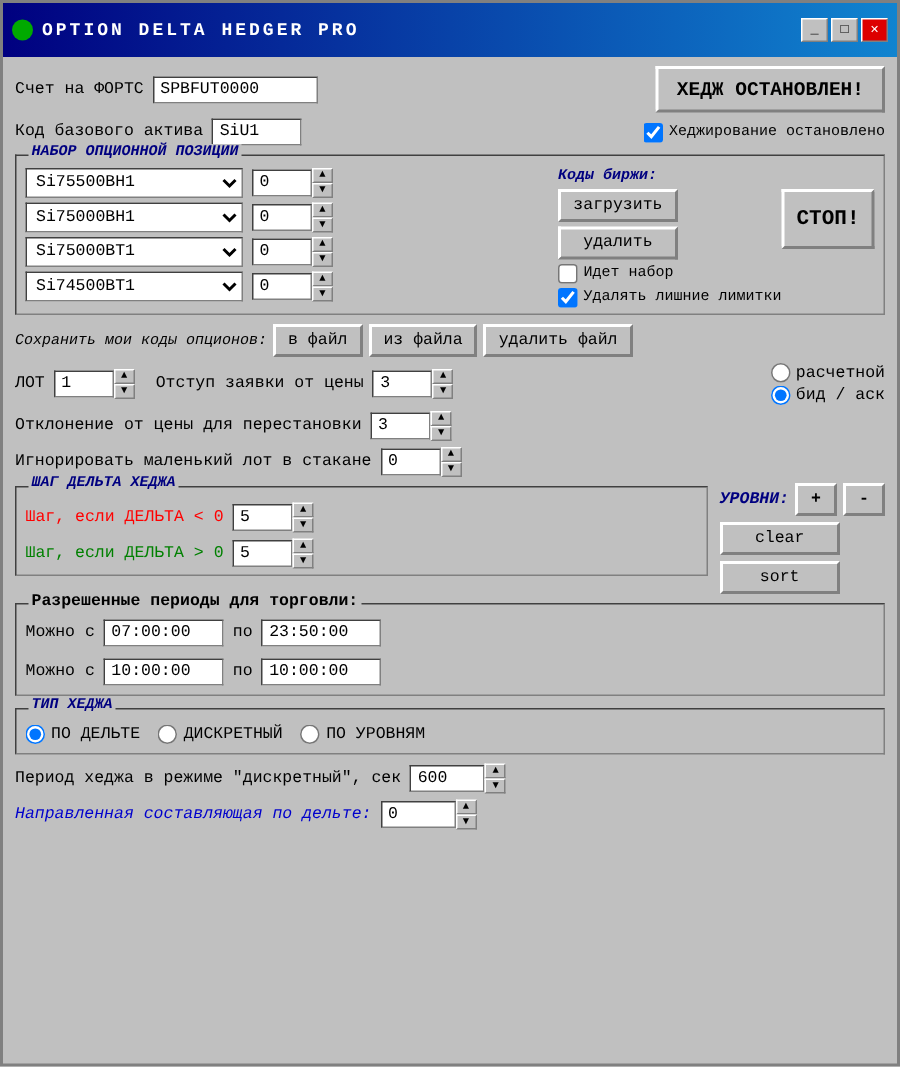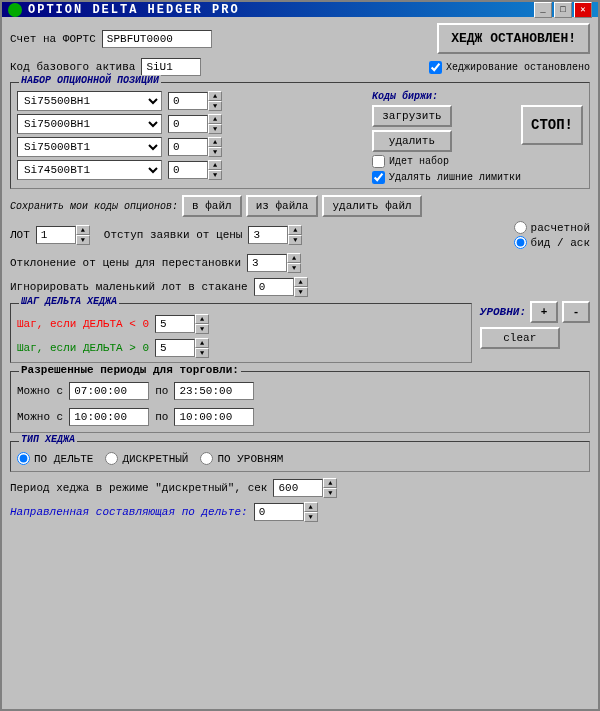--- a/index.html
+++ b/index.html
@@ -19,21 +19,21 @@
       display: flex;
       flex-direction: column;
     }
     .title-bar {
       background: linear-gradient(to right, #000080, #1084d0);
       color: white;
       display: flex;
       align-items: center;
       justify-content: space-between;
       padding: 3px 6px;
-      height: 15px;
+      height: 36px;
     }
     .title-bar-left {
       display: flex;
       align-items: center;
       gap: 6px;
     }
     .title-icon {
       width: 14px;
       height: 14px;
       background: #00aa00;
@@ -438,20 +438,21 @@
         </div>
       </div>
 
       <div style="display:flex; flex-direction:column; gap:4px; align-items:flex-start; min-width:110px;">
         <div style="display:flex; align-items:center; gap:4px;">
           <label style="color:#000080; font-weight:bold; font-style:italic;">УРОВНИ:</label>
           <button class="btn" style="width:28px; font-weight:bold;">+</button>
           <button class="btn" style="width:28px; font-weight:bold;">-</button>
         </div>
         <button class="btn" style="width:80px;">clear</button>
+        <button class="btn" style="width:80px;">sort</button>
       </div>
     </div>
 
     <div class="section-border">
       <span class="section-label" style="font-size:11px; font-style:normal; color:#000; font-weight:bold;">Разрешенные периоды для торговли:</span>
       <div style="margin-top:4px; display:flex; flex-direction:column; gap:4px;">
         <div class="period-row">
           <label>Можно с</label>
           <input type="text" class="time-input" value="07:00:00" style="">
           <label>по</label>

